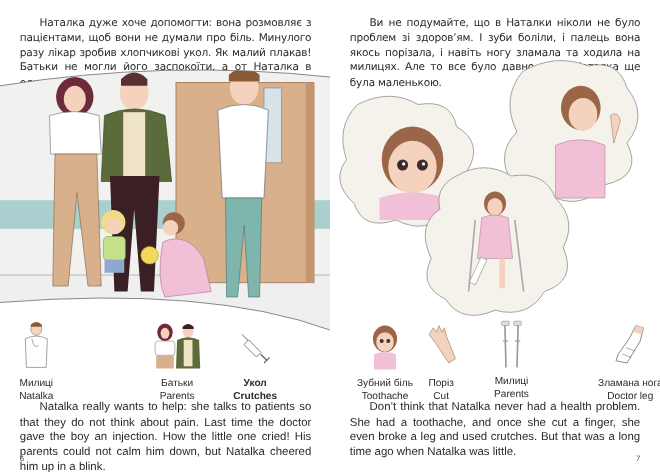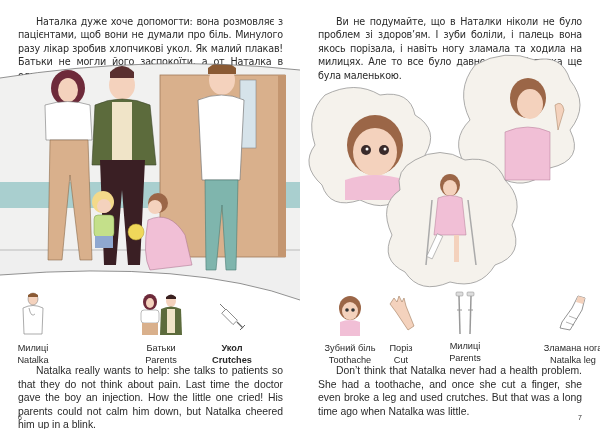--- a/index.html
+++ b/index.html
@@ -181,20 +181,20 @@
     <div class="label"><span>Parents</span></div>
   </div>
   <div class="icon-cell" style="left:210px; top:292px;margin-left:28px;">
     <svg width="30" height="44" viewBox="0 0 30 44">
       <path d="M20,4 L27,6 L24,18 L12,38 L2,36 L4,30 L14,16 Z" fill="#fff" stroke="#666" stroke-width="0.7"></path>
       <path d="M20,4 L27,6 L25,12 L18,10 Z" fill="#f4d2bd"></path>
       <line x1="8" y1="30" x2="16" y2="33" stroke="#666" stroke-width="0.5"></line>
       <line x1="11" y1="24" x2="19" y2="27" stroke="#666" stroke-width="0.5"></line>
     </svg>
     <div class="label" style="margin-top:6px;"><span>Зламана нога</span></div>
-    <div class="label"><span>Natalka leg</span></div>
+    <div class="label"><span>Doctor leg</span></div>
   </div>
 
   <div class="para" style="left:18px; top:364px; width:264px;">
     <span class="indent"></span><span>Don’t think that Natalka never had a health problem. She had a toothache, and once she cut a finger, she even broke a leg and used crutches. But that was a long time ago when Natalka was little.</span>
   </div>
   <div class="pnum" style="right:18px; top:414px;">7</div>
 </div>
 
 </body></html>

